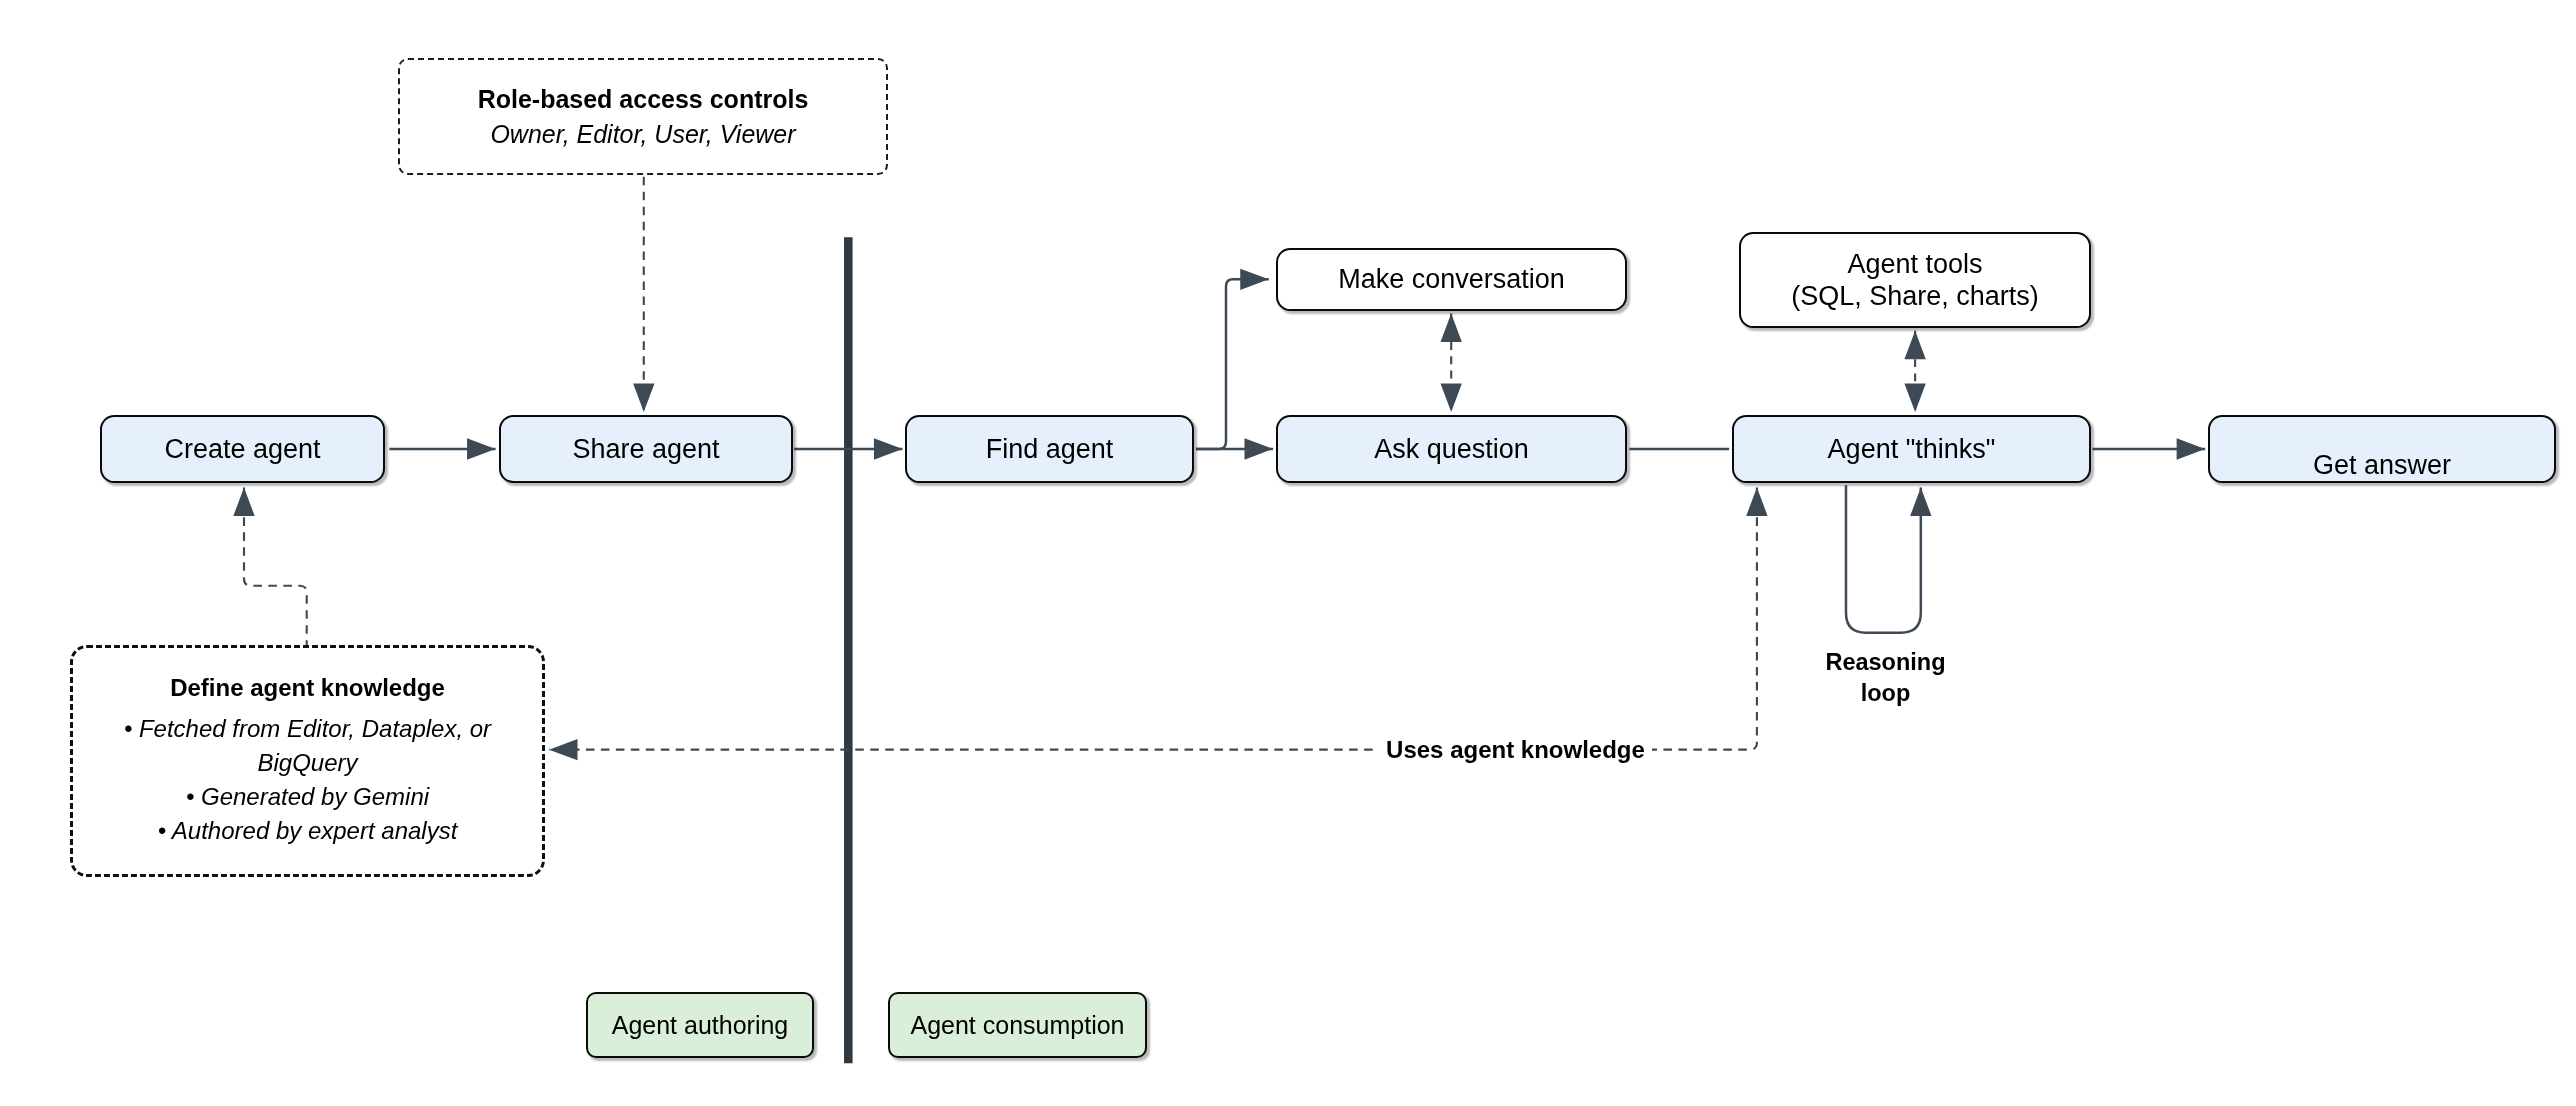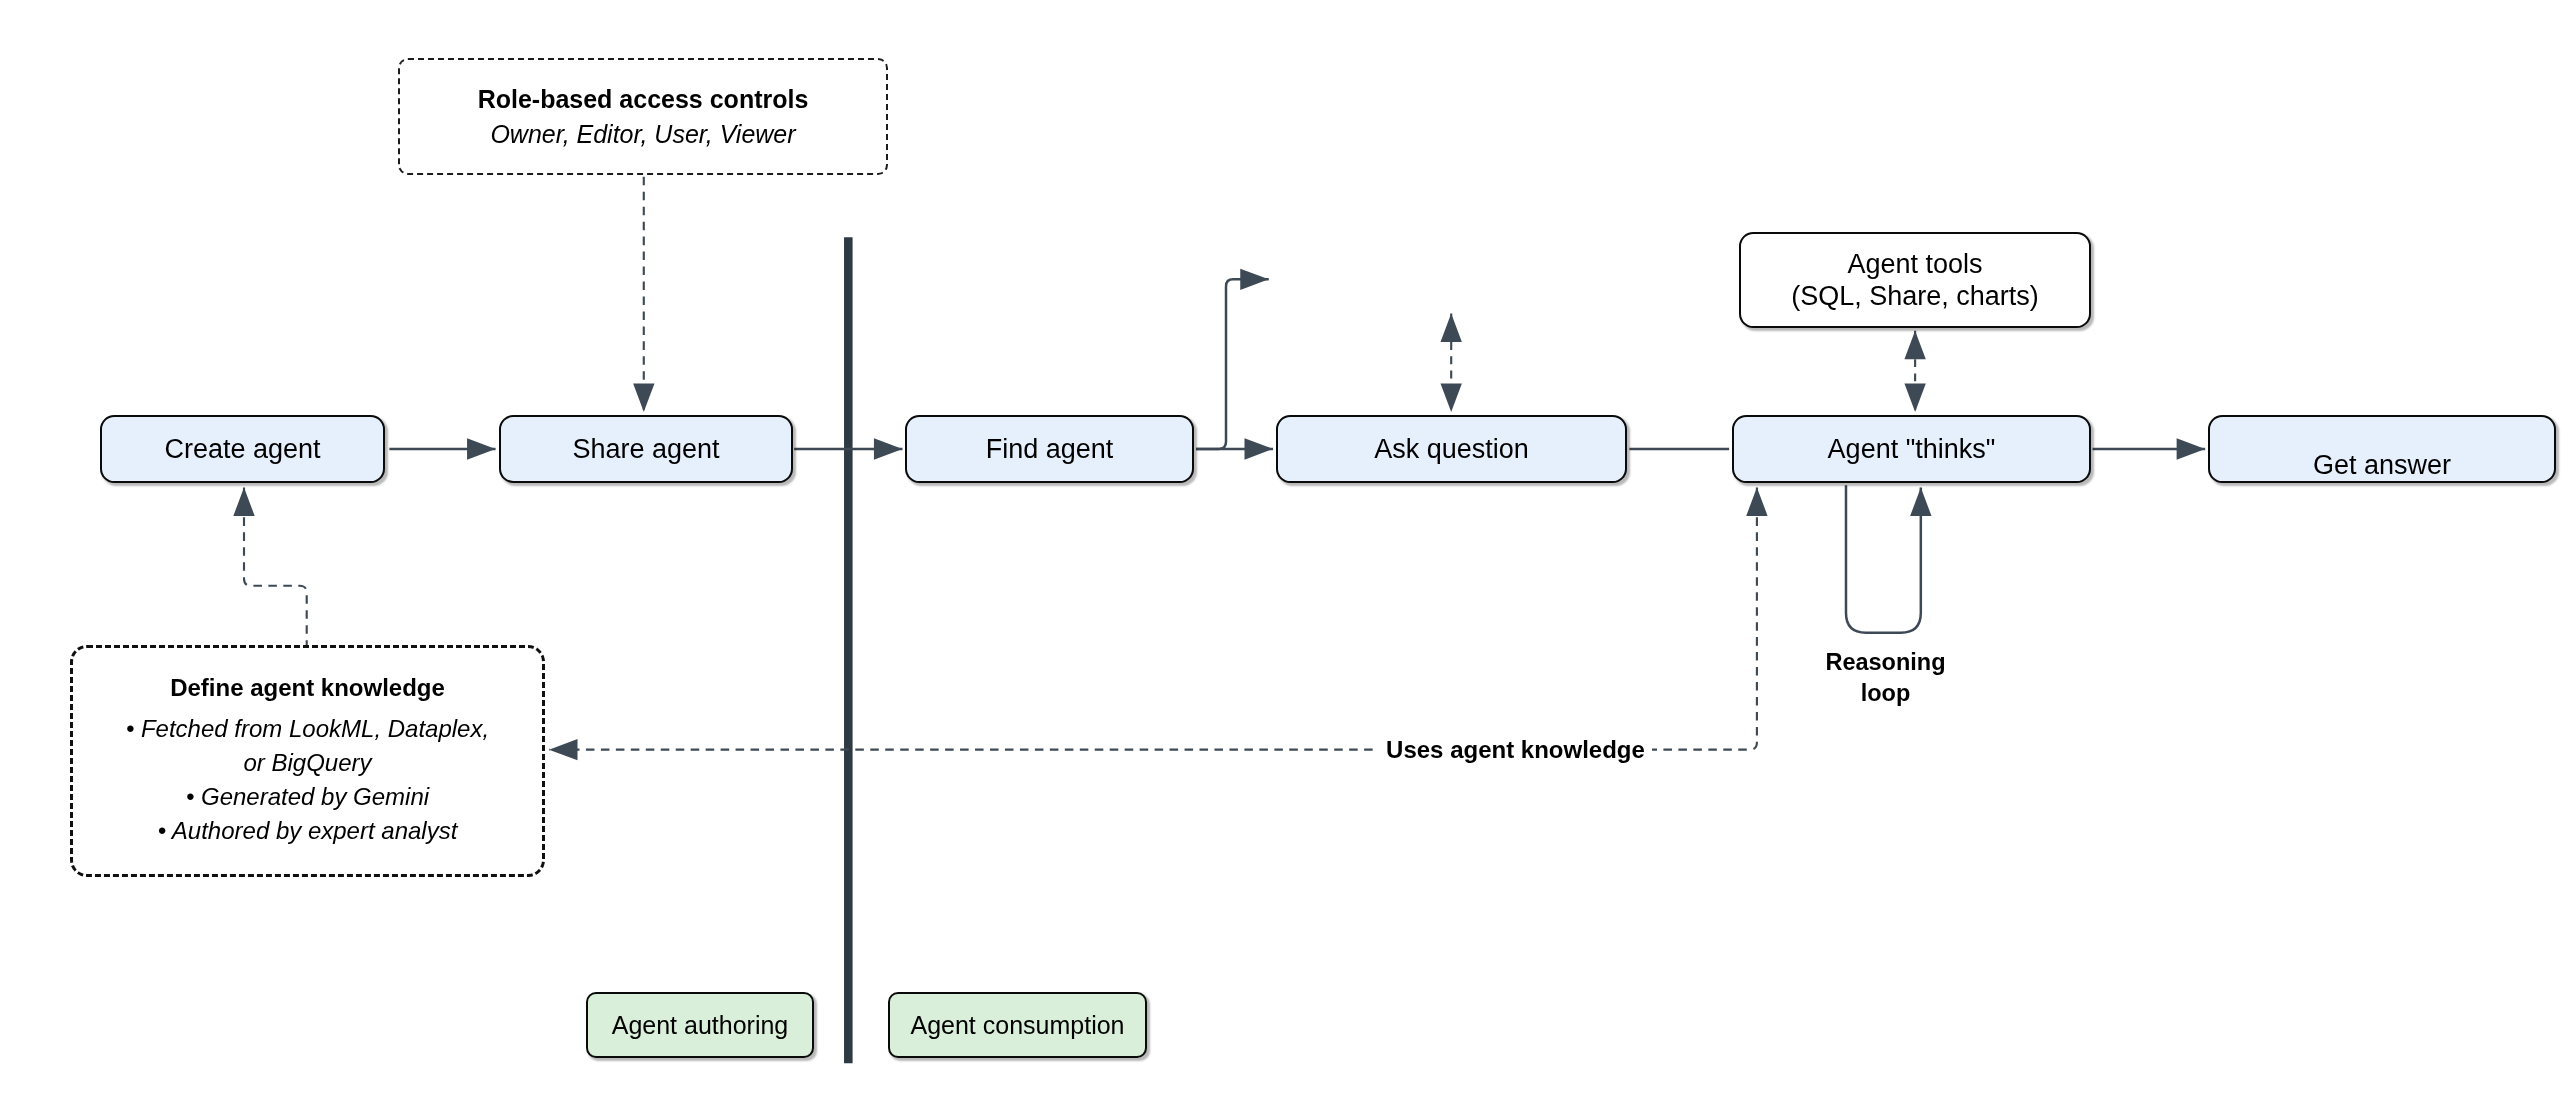--- a/index.html
+++ b/index.html
@@ -85,37 +85,40 @@
     <path d="M2465,684 L2465,1042 Q2465,1052 2455,1052 L770,1052" fill="none" stroke="#3d4a55" stroke-width="3" stroke-dasharray="12 9" marker-start="url(#ah)" marker-end="url(#ah)"></path>
   </svg>
 
   <div class="note rbac" style="left:398px;top:58px;width:490px;height:117px;">
     <div class="t">Role-based access controls</div>
     <div class="s">Owner, Editor, User, Viewer</div>
   </div>
 
   <div class="note knowledge" style="left:70px;top:645px;width:475px;height:232px;">
     <div class="t">Define agent knowledge</div>
-    <div class="b">• Fetched from LookML, Dataplex, or BigQuery</div>
+    <div class="b">• Fetched from Editor, Dataplex, or BigQuery</div>
     <div class="b">• Generated by Gemini</div>
     <div class="b">• Authored by expert analyst</div>
   </div>
 
   <div class="node" style="left:100px;top:415px;width:285px;height:68px;">
     <span>Create agent</span>
   </div>
 
   <div class="node" style="left:499px;top:415px;width:294px;height:68px;">
     <span>Share agent</span>
   </div>
 
   <div class="node" style="left:905px;top:415px;width:289px;height:68px;">
     <span>Find agent</span>
   </div>
 
+  <div class="node white" style="left:1276px;top:248px;width:351px;height:63px;">
+    <span>Make conversation</span>
+  </div>
 
   <div class="node" style="left:1276px;top:415px;width:351px;height:68px;">
     <span>Ask question</span>
   </div>
 
   <div class="node white two-line" style="left:1739px;top:232px;width:352px;height:96px;">
     <span>Agent tools</span>
     <span>(SQL, Share, charts)</span>
   </div>
 

